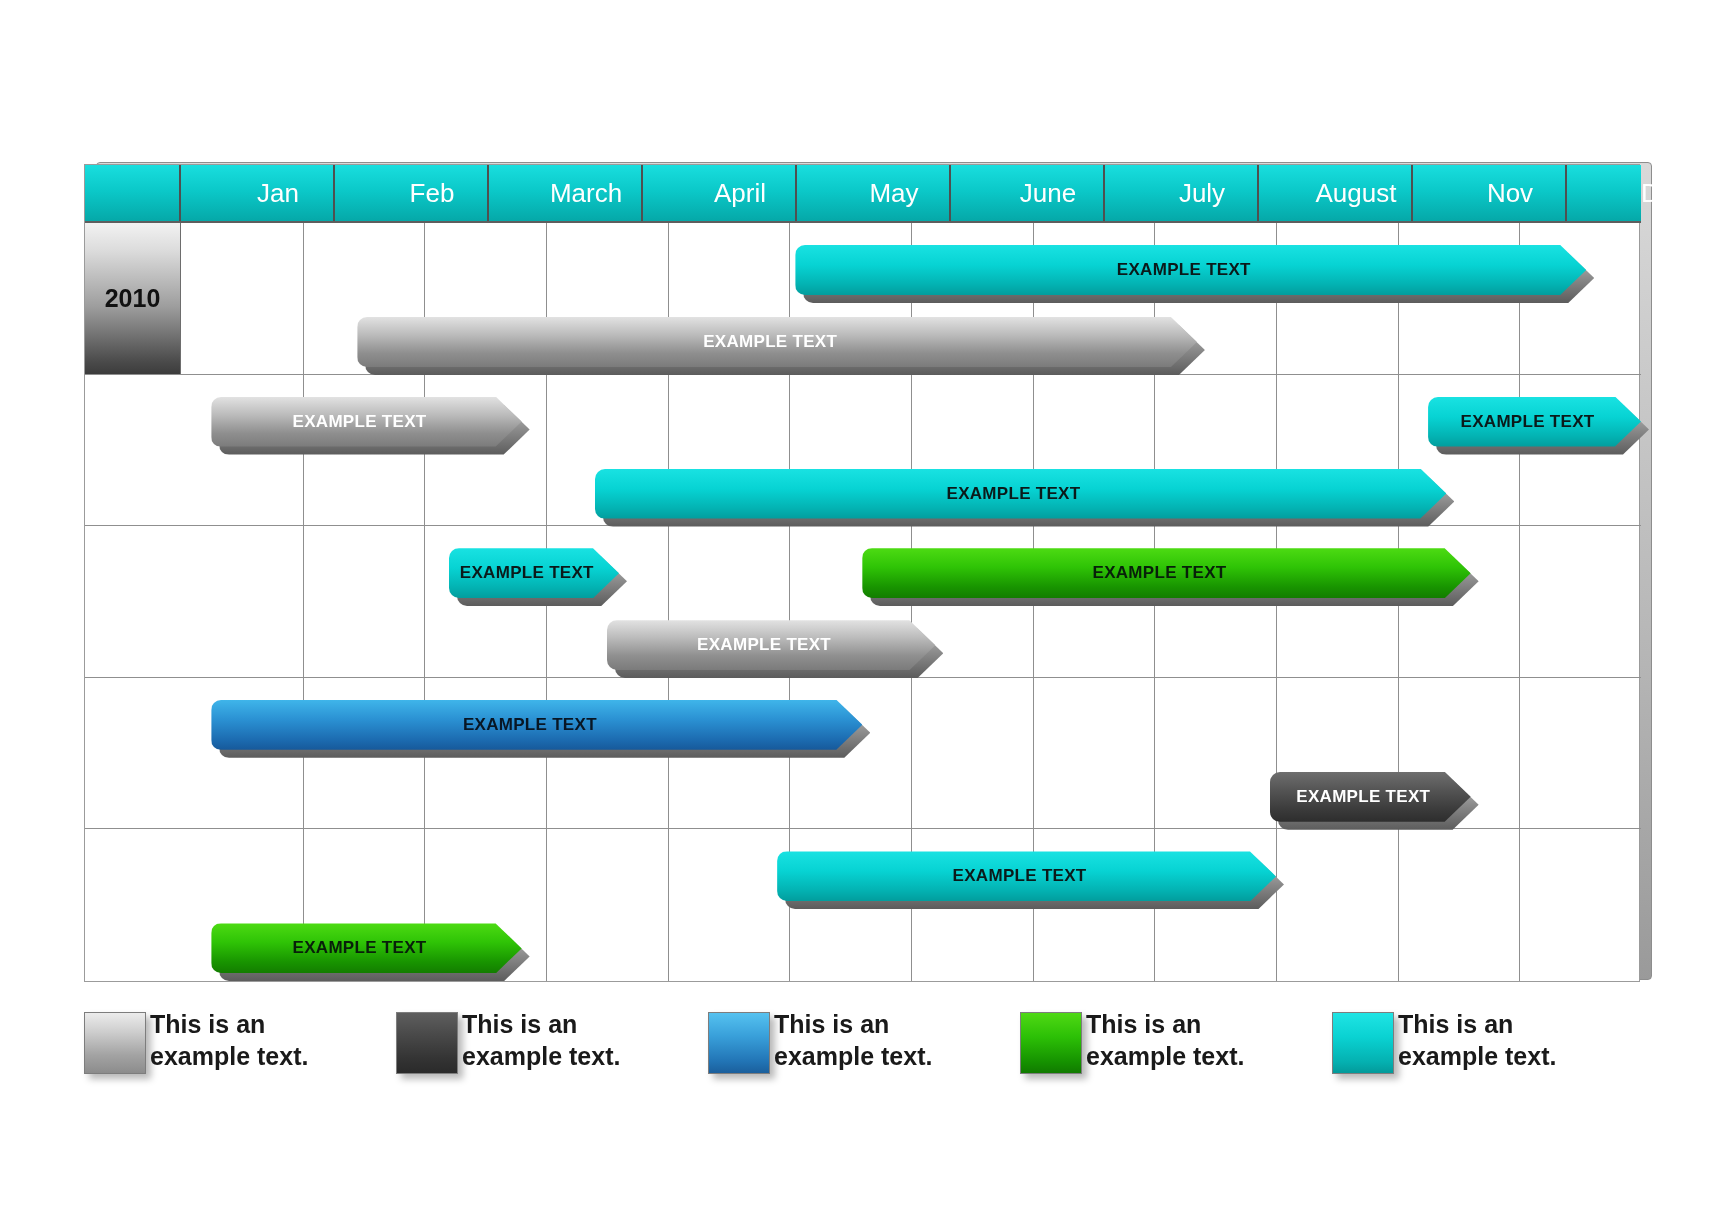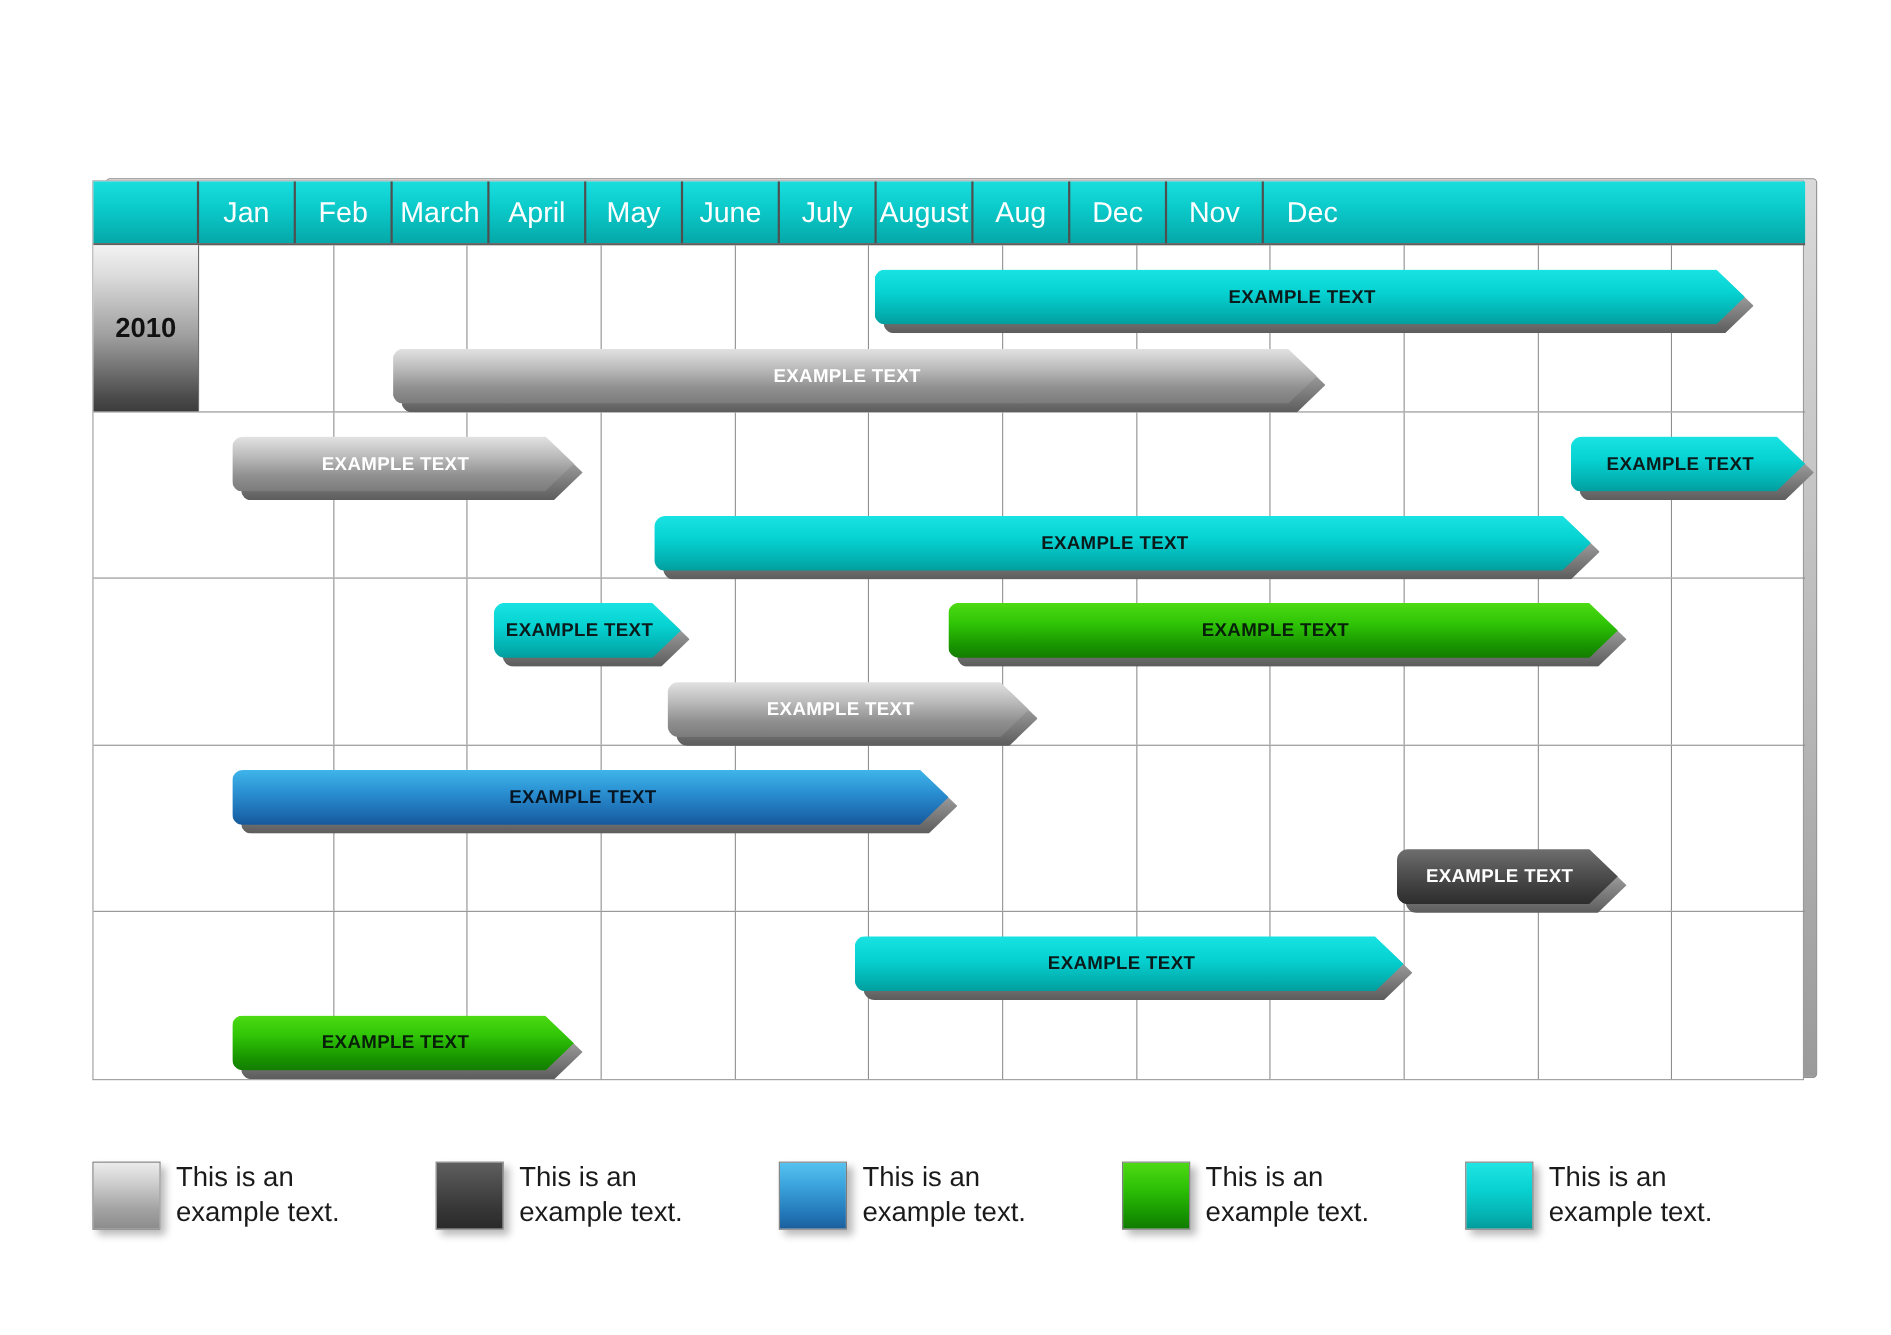--- a/index.html
+++ b/index.html
@@ -55,21 +55,21 @@
     flex: 0 0 auto;
     display: flex; align-items: center; justify-content: center;
     color: #ffffff;
     font-size: 26px;
     font-weight: 400;
     border-right: 2px solid #4f4f4f;
     height: 100%;
   }
   #header-row .hcell:last-child { border-right: none; }
   .corner-cell { width: 96px; }
-  .month-cell { width: 88px; }
+  .month-cell { width: 112px; margin-left: 42px; }
 
   
   #body-area {
     position: absolute;
     left: 0; top: 58px;
     width: 1556px; height: 758px;
   }
   .year-row {
     position: relative;
     width: 100%;
@@ -136,22 +136,23 @@
   
   #legend {
     position: absolute;
     left: 84px; top: 1008px;
     width: 1560px; height: 110px;
     display: flex;
   }
   .legend-item {
     flex: 1 1 0;
     display: flex;
-    align-items: flex-end;
-    gap: 14px;
+    align-items: flex-start;
+    gap: 4px;
+    font-weight: bold;
   }
   .swatch {
     width: 62px; height: 62px;
     margin-top: 4px;
     border: 1px solid #7d7d7d;
     box-shadow: 5px 5px 7px rgba(0,0,0,0.28);
     flex: 0 0 auto;
   }
   .sw-silver { background: linear-gradient(180deg,#ececec 0%, #cfcfcf 30%, #a3a3a3 70%, #8c8c8c 100%); }
   .sw-dark   { background: linear-gradient(180deg,#5e5e5e 0%, #4a4a4a 35%, #343434 75%, #2a2a2a 100%); }
@@ -178,21 +179,21 @@
     <div id="header-row">
         <div class="hcell corner-cell"></div>
         <div class="hcell month-cell">Jan</div>
         <div class="hcell month-cell">Feb</div>
         <div class="hcell month-cell">March</div>
         <div class="hcell month-cell">April</div>
         <div class="hcell month-cell">May</div>
         <div class="hcell month-cell">June</div>
         <div class="hcell month-cell">July</div>
         <div class="hcell month-cell">August</div>
-        <div class="hcell month-cell">Aug</div>
+        <div class="hcell month-cell">Nov</div>
         <div class="hcell month-cell">Dec</div>
         <div class="hcell month-cell">Nov</div>
         <div class="hcell month-cell">Dec</div>
       </div>
 
     <div id="body-area">
         <div class="year-row">
           <div class="year-label">2010</div>
           <div class="grid-area">
             <div class="gridline" style="left: 121.667px;"></div>

